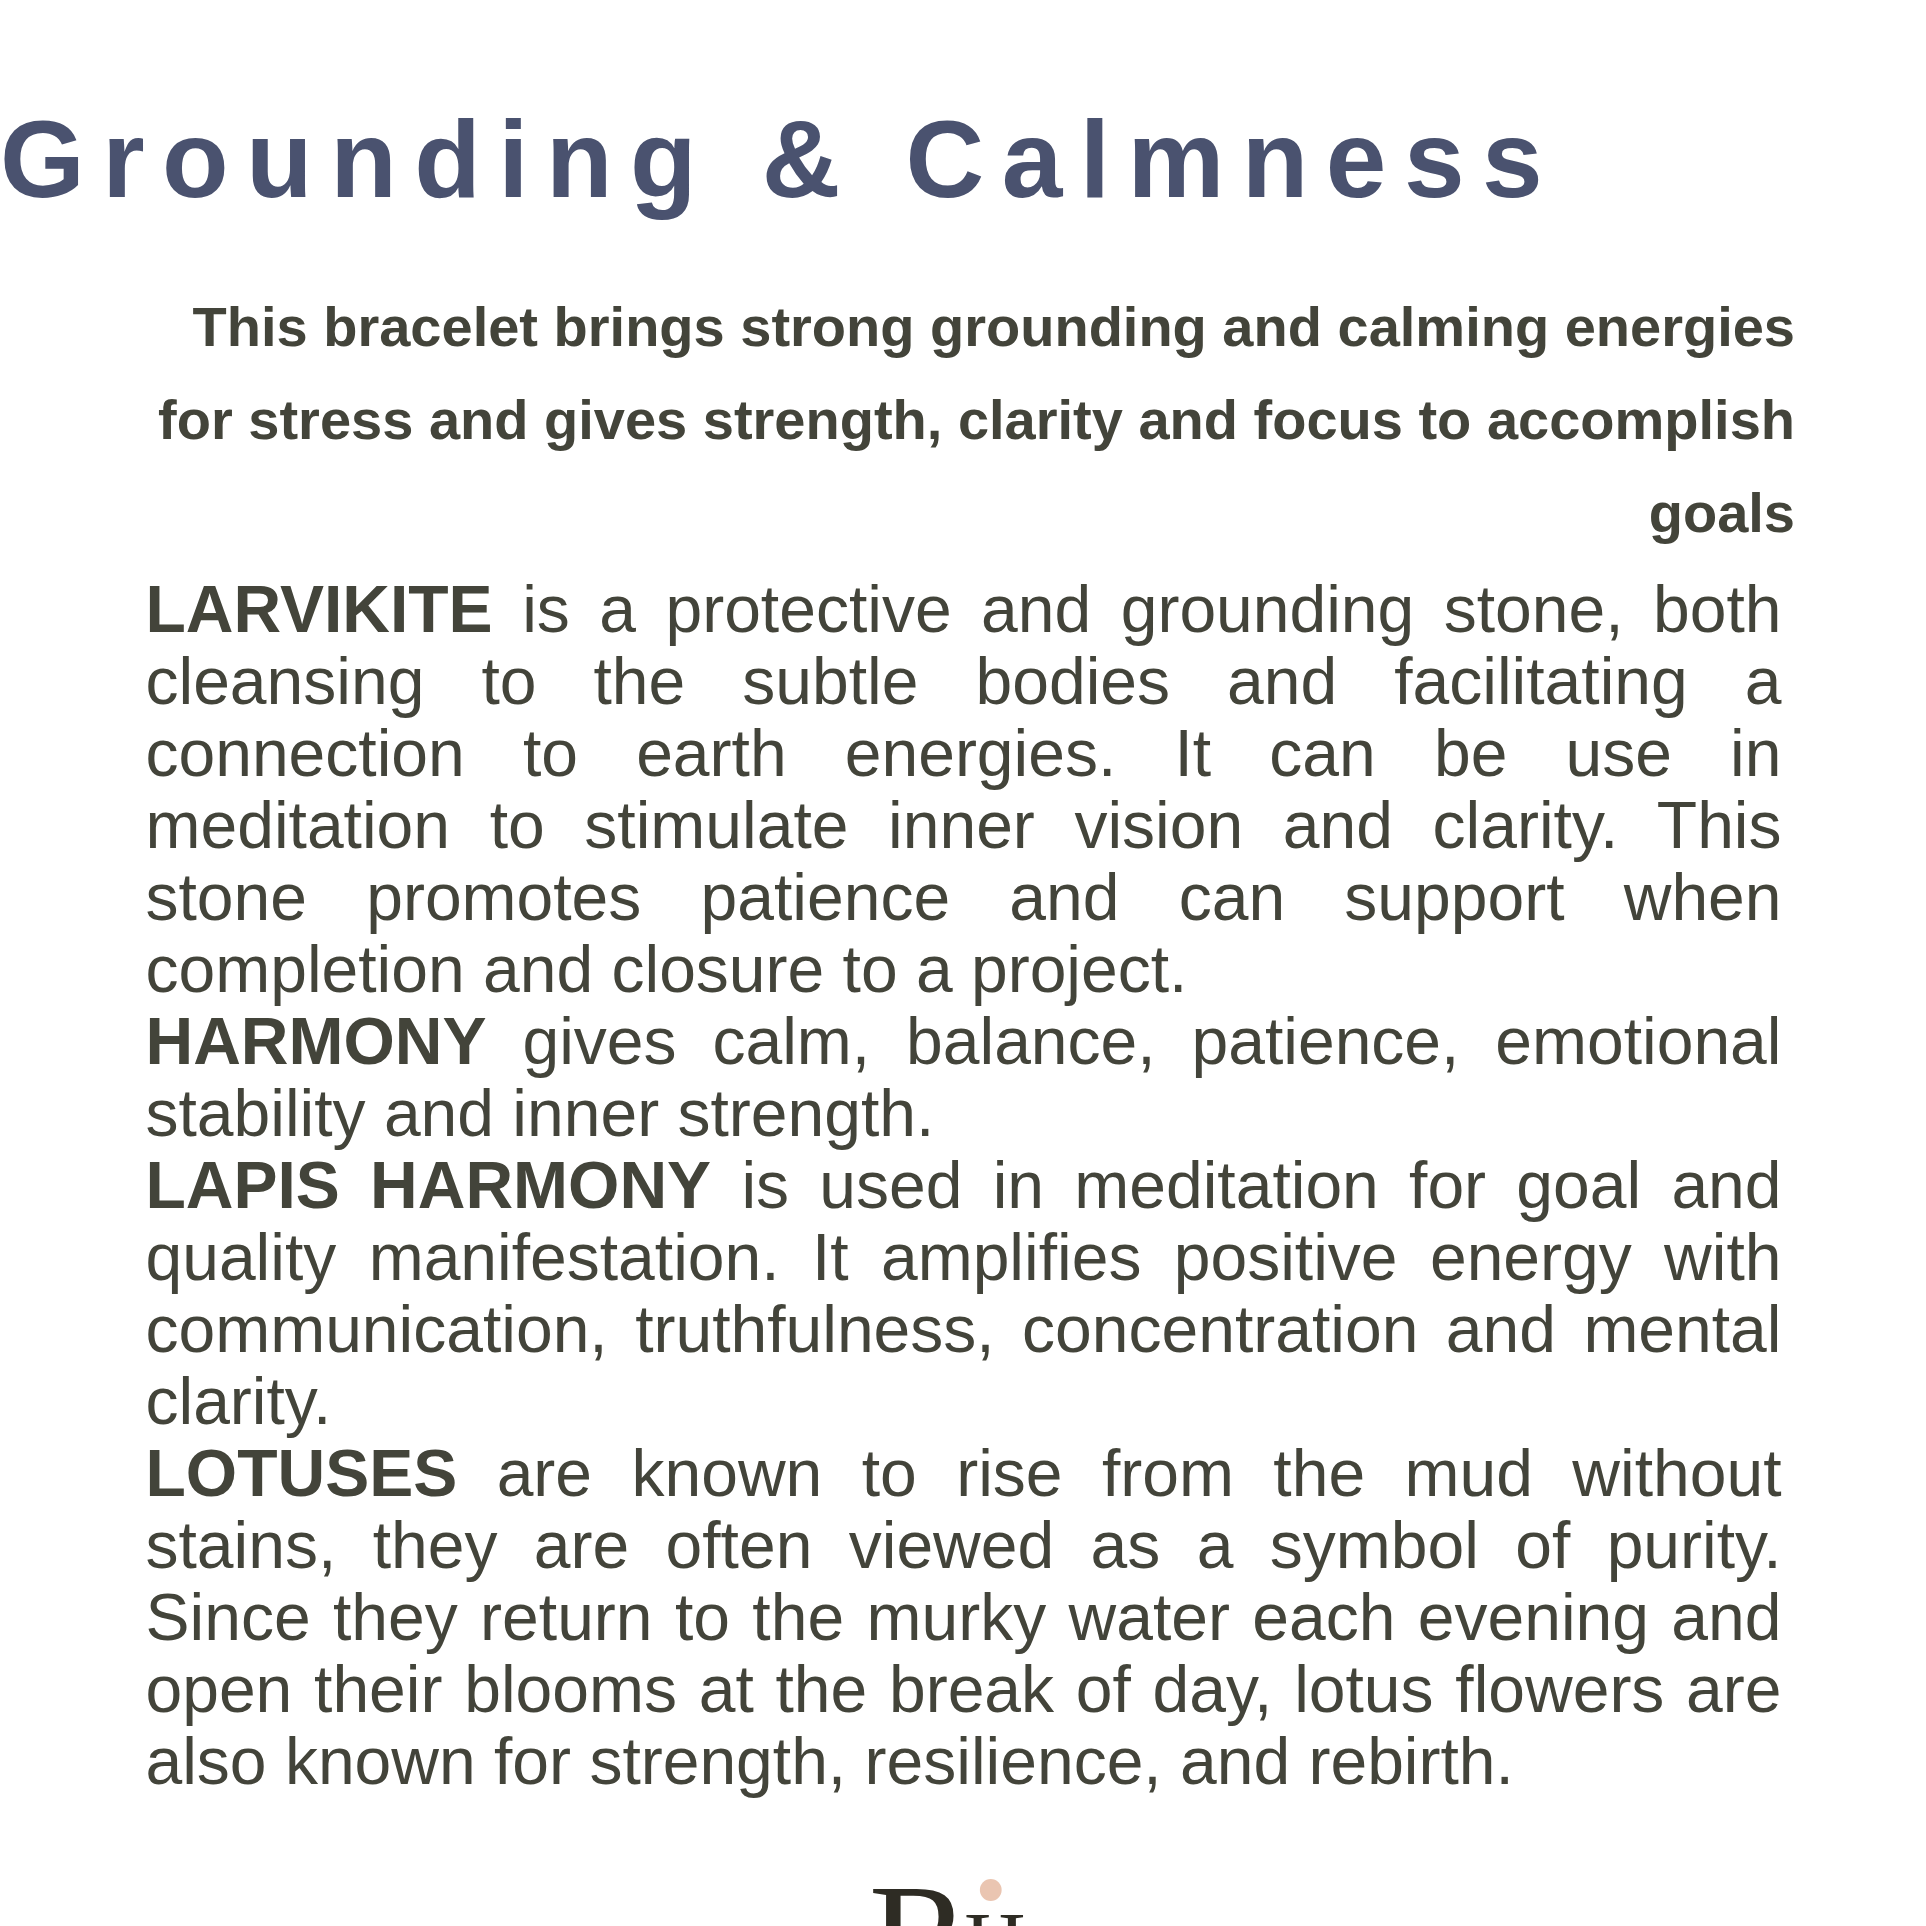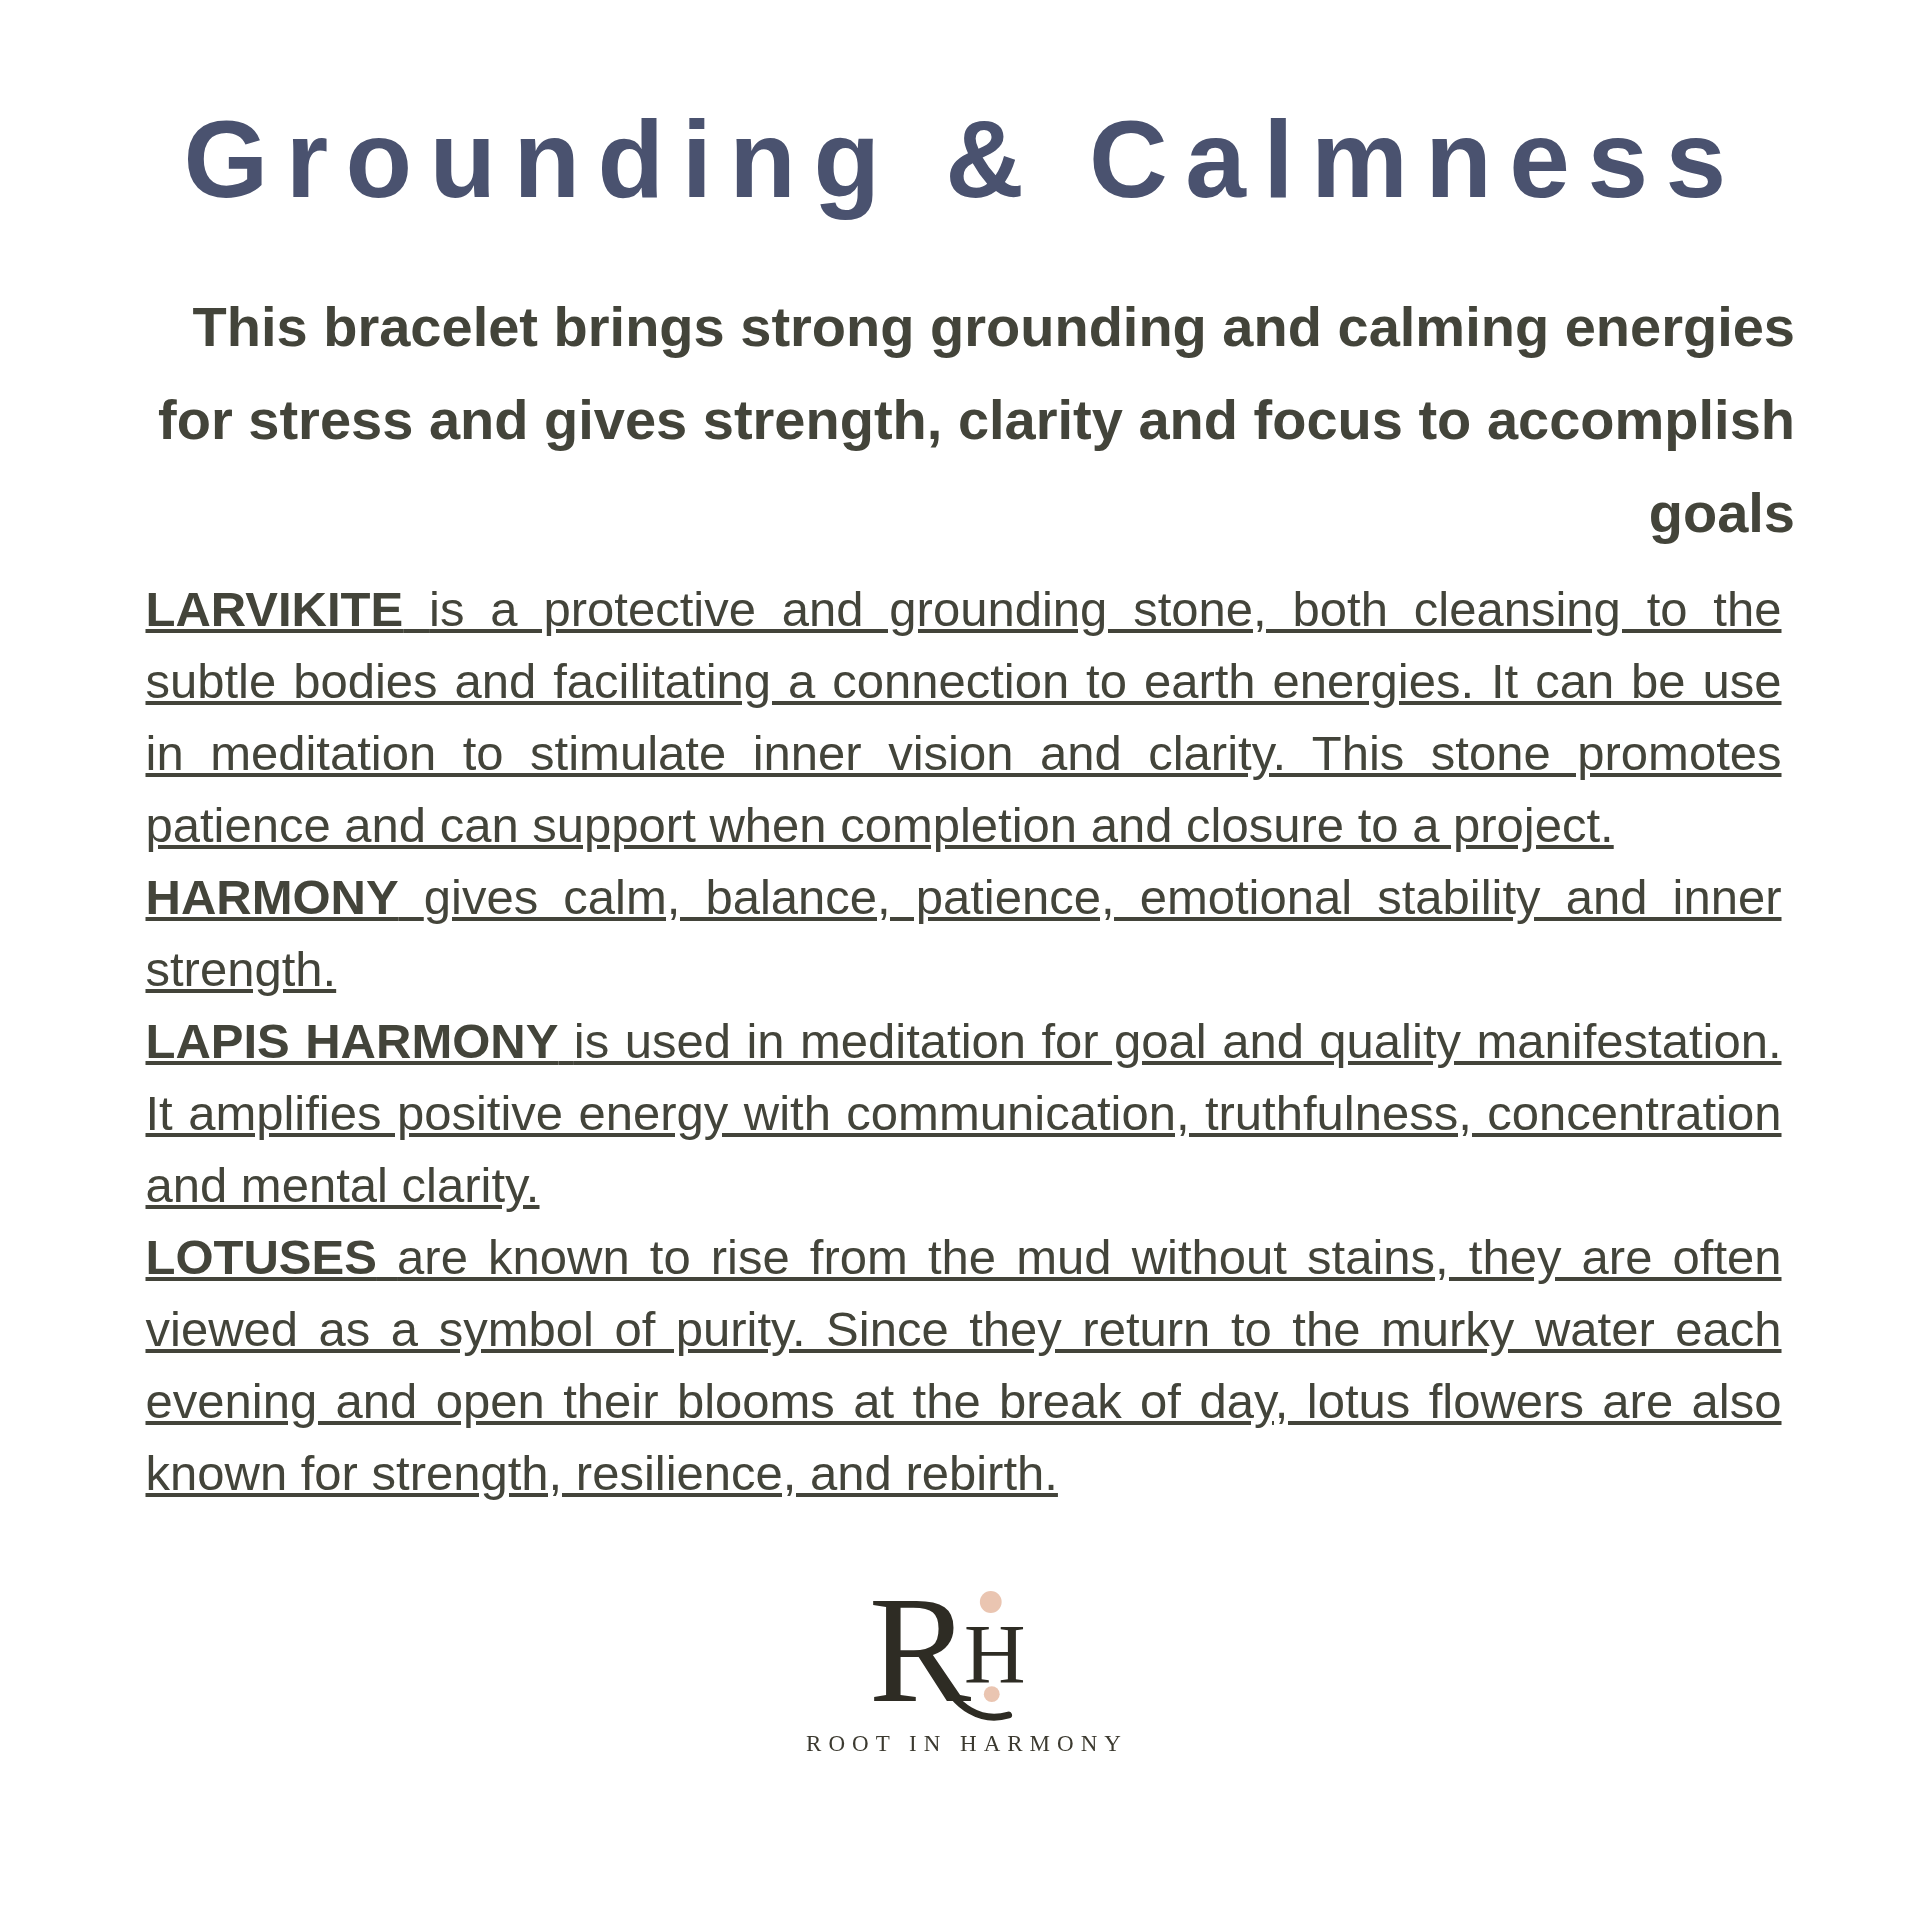--- a/index.html
+++ b/index.html
@@ -12,45 +12,44 @@
     width: 1927px;
     height: 1927px;
     background: #ffffff;
     box-sizing: border-box;
     padding-top: 91px;
     font-family: "Liberation Sans", sans-serif;
     overflow: hidden;
   }
   .page-title {
     margin: 0;
-    text-align: center;
+    text-align: left;
     font-size: 109px;
     line-height: 1.25;
     font-weight: bold;
     letter-spacing: 0.16em;
     color: var(--title-color, #4a526f);
     white-space: nowrap;
   }
   .subtitle {
     margin: 53px auto 0 auto;
     width: 1663px;
     text-align: right;
     font-size: 56px;
     line-height: 93px;
     font-weight: bold;
     color: var(--text-color, #43443a);
   }
   .body-copy {
     width: 1636px;
     margin: 14px auto 0 auto;
-    font-size: 49px;
+    font-size: 66px;
     line-height: 72px;
     color: var(--text-color, #43443a);
     text-align: justify;
-    text-decoration: underline;
   }
   .body-copy p {
     margin: 0;
   }
   .para-lead {
     font-weight: bold;
   }
   .brand {
     margin-top: 75px;
     display: flex;

